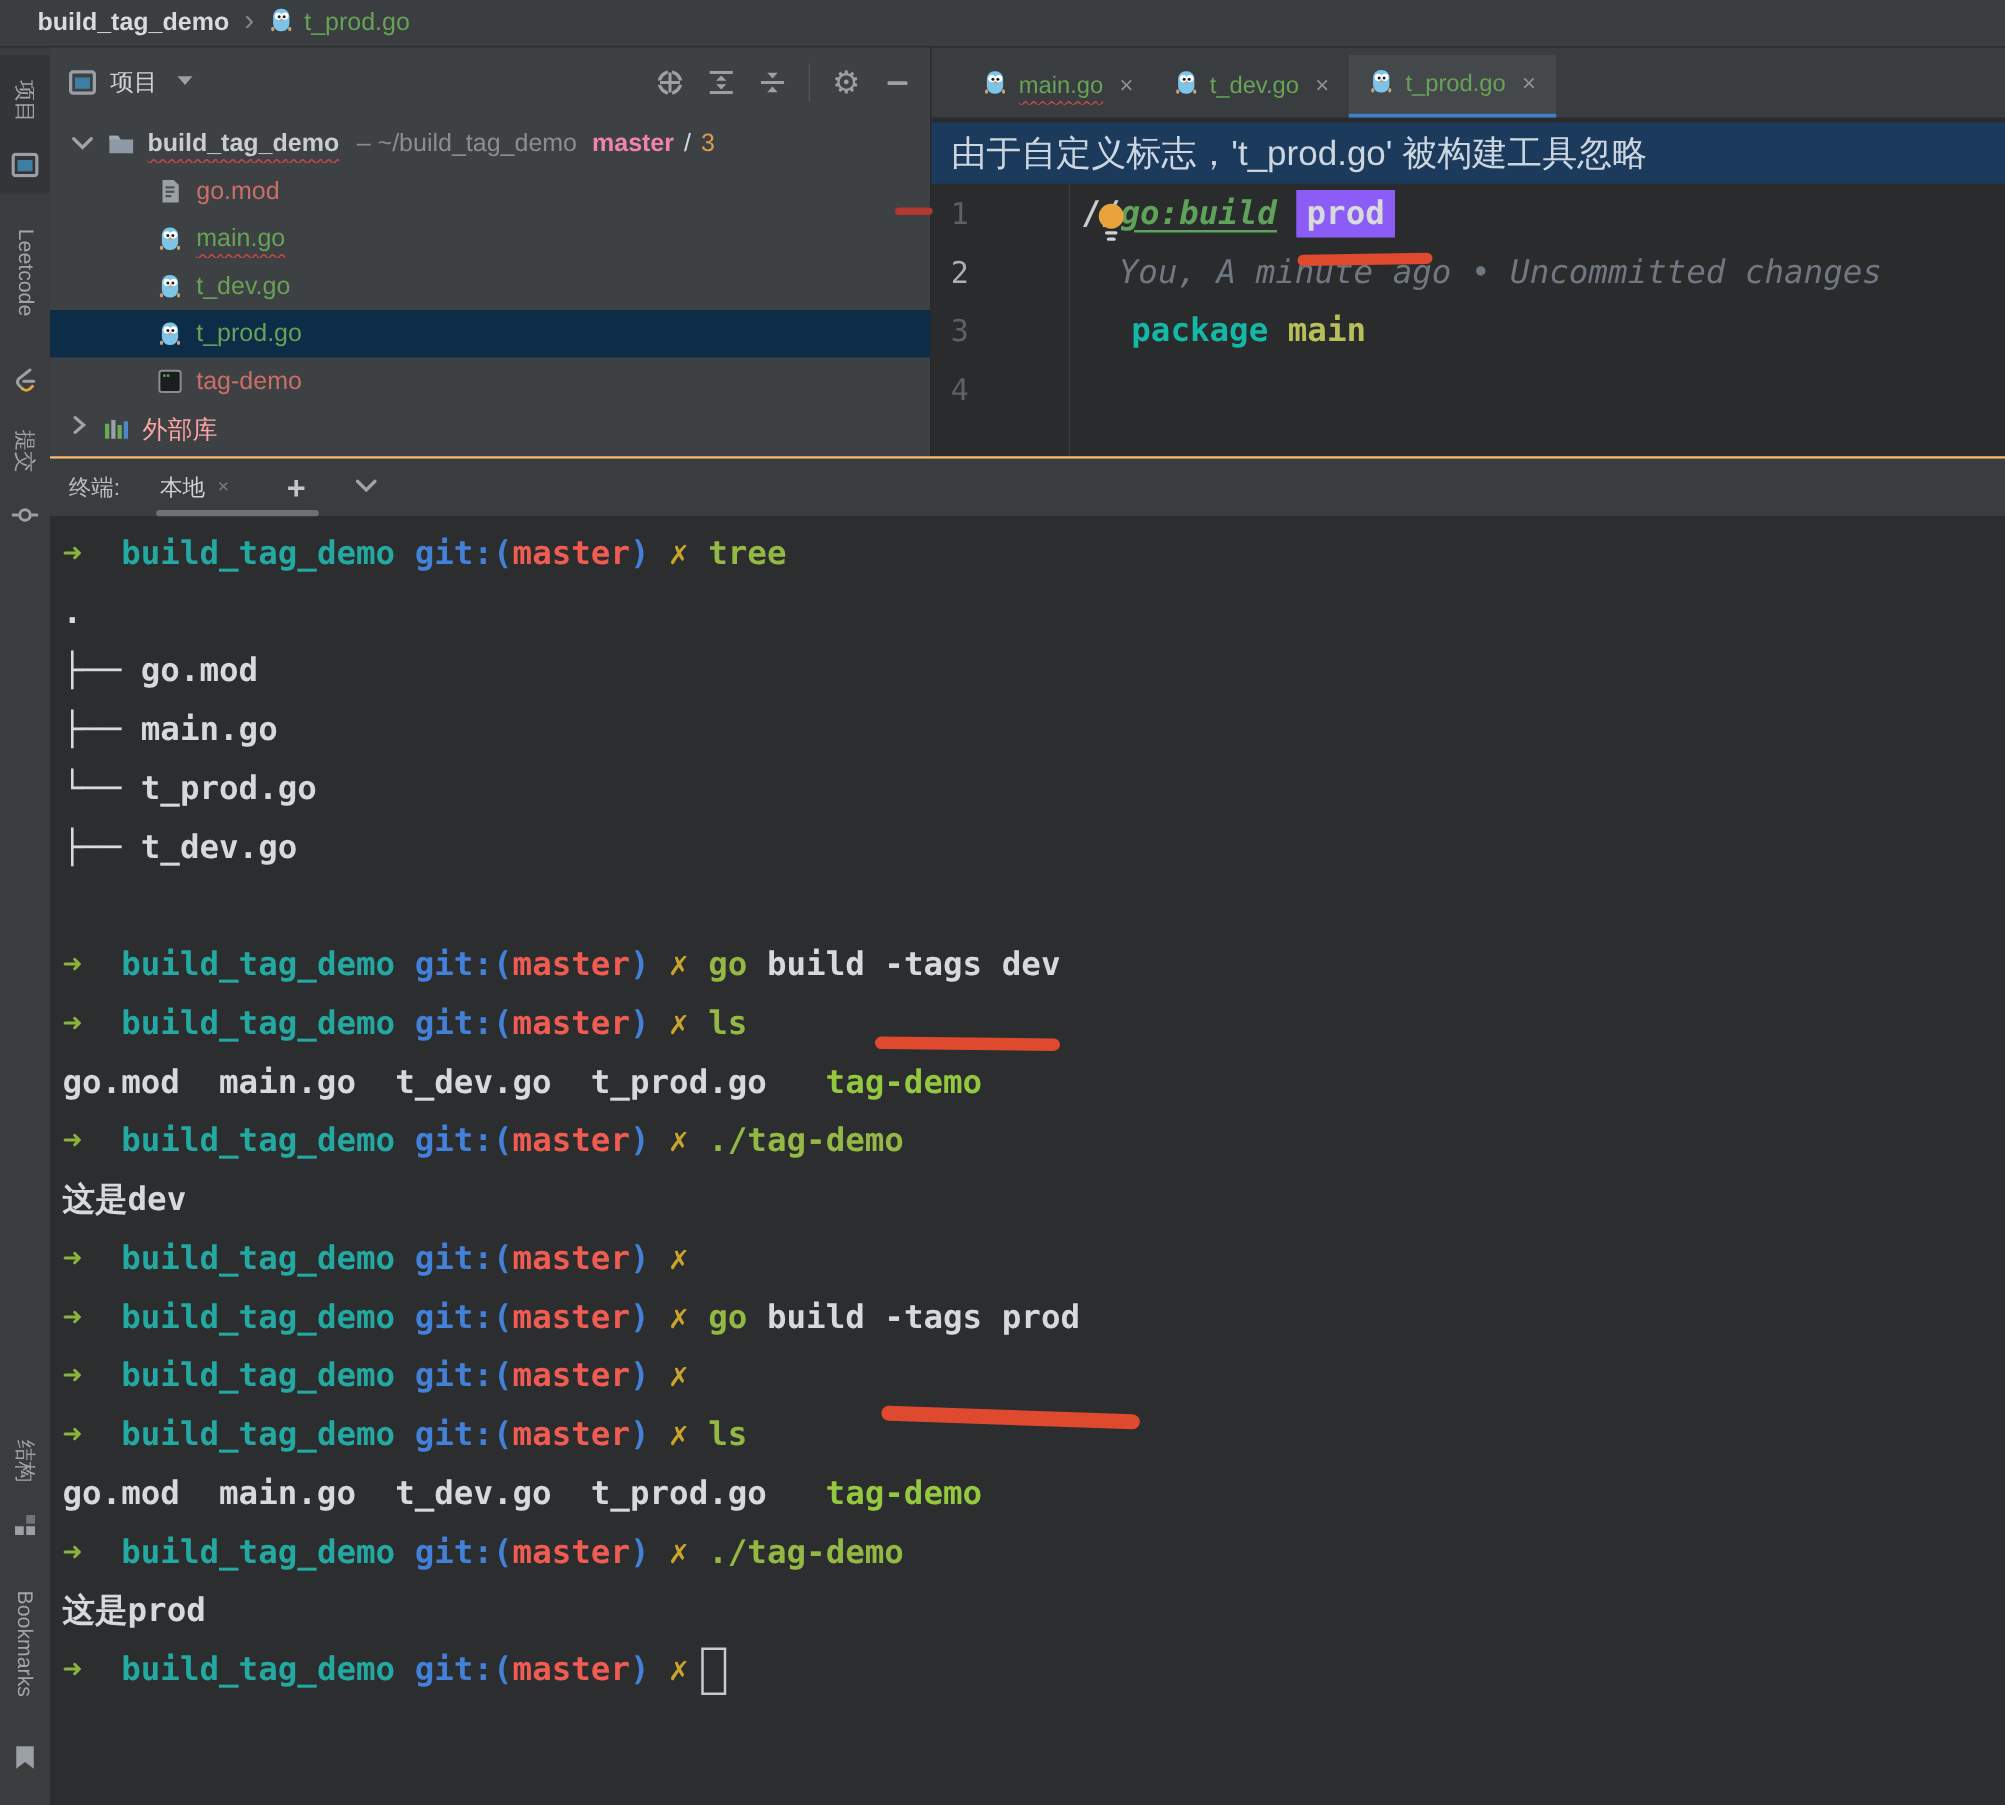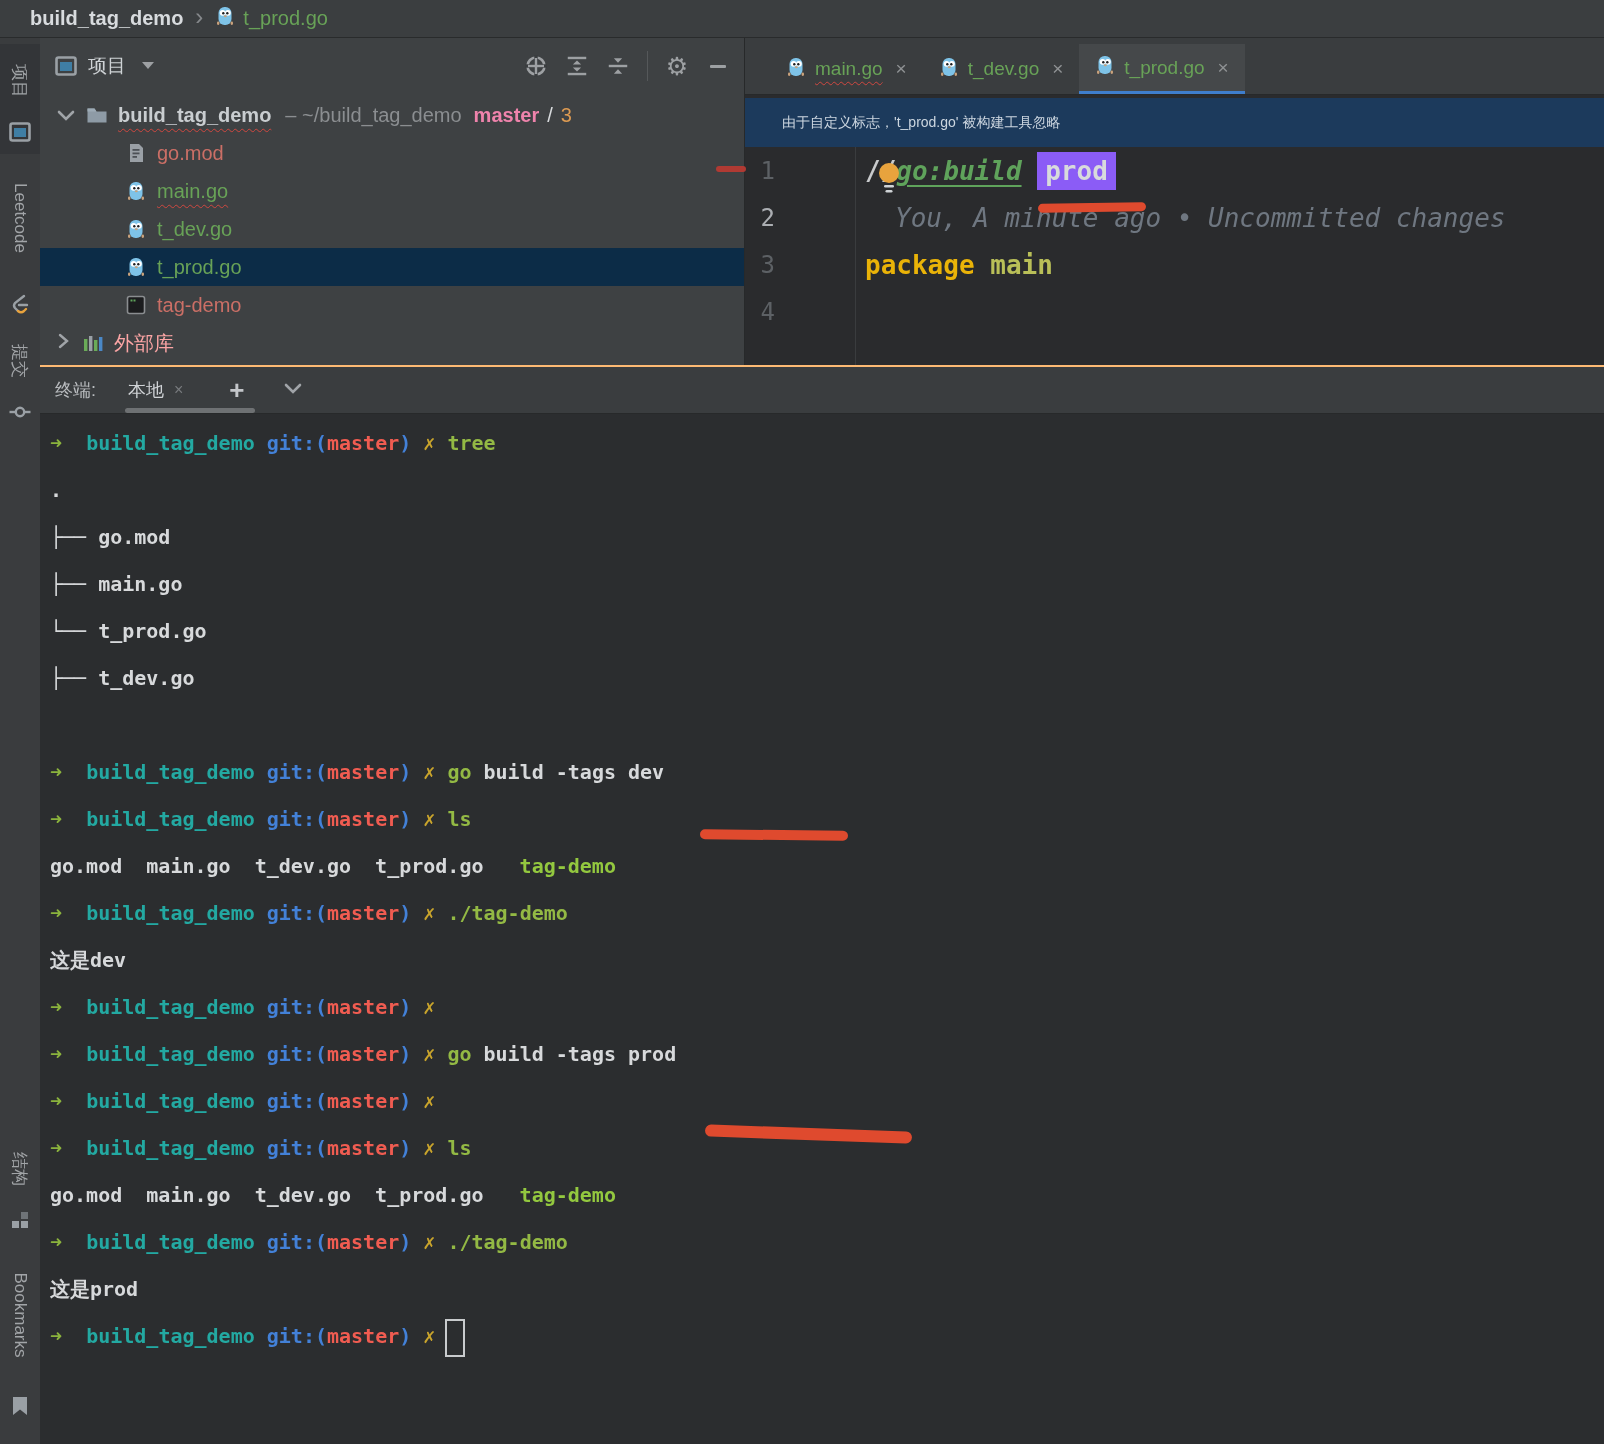--- a/index.html
+++ b/index.html
@@ -59,47 +59,47 @@
             text-decoration-thickness:1px;text-underline-offset:6px;}
 
   
   .editor{position:absolute;left:745px;top:38px;width:859px;height:327px;background:#2a2b2d;overflow:hidden;}
   .tabs{position:absolute;left:0;top:0;width:859px;height:57px;background:#3a3d3f;border-bottom:1px solid #27292a;
         display:flex;align-items:flex-end;padding-left:25px;box-sizing:border-box;}
   .tab{height:50px;display:flex;align-items:center;gap:9px;padding:0 16px;font-size:19px;color:#68a257;box-sizing:border-box;}
   .tab .x{color:#8f9294;font-size:19px;margin-left:4px;}
   .tab.active{background:#45484a;border-bottom:3px solid #3f7ecc;}
   .notif{position:absolute;left:0;top:60px;width:859px;height:49px;background:#1c3a5c;color:#ccd6e0;
-         font-size:14px;display:flex;align-items:center;padding-left:37px;box-sizing:border-box;}
+         font-size:28px;display:flex;align-items:center;padding-left:16px;box-sizing:border-box;}
   .code-area{position:absolute;left:0;top:109px;width:859px;height:218px;}
   .gutter-line{position:absolute;left:110px;top:0;width:1px;height:218px;background:#3a3c3e;}
   .crow{height:47px;display:flex;align-items:center;font-size:26px;font-weight:bold;}
   .crow .lnum{width:30px;text-align:right;color:#5d6165;font-size:24px;font-weight:normal;flex:none;}
   .crow .lnum.on{color:#abaeb2;}
   .crow .ltxt{margin-left:90px;white-space:pre;}
   .tok-slash{color:#c9cbcd;}
   .tok-directive{color:#5fa35b;font-style:italic;text-decoration:underline;text-underline-offset:5px;}
   .tok-tag{background:#8b5cf6;padding:4px 8px;color:#d8dadc;}
   .tok-blame{color:#6f7781;font-style:italic;font-weight:normal;margin-left:30px;}
-  .tok-keyword{color:#eab308;}
+  .tok-keyword{color:#14b8a6;margin-left:40px;}
   .tok-ident{color:#b9bf58;}
   .bulb{position:absolute;left:131px;top:14px;width:26px;height:34px;}
 
   
   .terminal{position:absolute;left:40px;top:365px;width:1564px;height:1079px;background:#2b2d2f;border-top:2px solid #fdba74;box-sizing:border-box;}
   .term-header{position:relative;height:47px;background:#3a3d3f;border-bottom:1px solid #27292a;
                display:flex;align-items:center;padding-left:15px;box-sizing:border-box;}
   .term-label{color:#b9bcbf;font-size:18px;}
   .term-tab{color:#d0d3d6;font-size:18px;margin-left:32px;}
   .term-tab-x{color:#787b7e;font-size:16px;margin-left:10px;}
   .term-plus{color:#c3c6c9;font-size:26px;margin-left:46px;font-weight:bold;}
   .term-chevron{margin-left:38px;}
   .term-underline{position:absolute;left:85px;top:41px;width:130px;height:5px;border-radius:3px;background:#6e7173;}
   .term-body{position:absolute;left:0;top:47px;right:0;bottom:0;padding:6px 0 0 10px;overflow:hidden;}
-  .term-line{height:47px;line-height:47px;font-size:20px;font-weight:bold;white-space:pre;
+  .term-line{height:47px;line-height:47px;font-size:26px;font-weight:bold;white-space:pre;
              font-family:"DejaVu Sans Mono","DejaVu Sans",monospace;}
   .c-arrow{color:#8bb33d;} .c-dir{color:#23a9a2;} .c-git{color:#4381d8;} .c-branch{color:#f05c51;}
   .c-cross{color:#c9a42c;} .c-cmd{color:#93b944;} .c-plain{color:#d7d9db;} .c-exe{color:#93c83f;} .c-sp{}
   .cursor{display:inline-block;width:16px;height:34px;border:2px solid #c8cbcd;vertical-align:middle;margin-left:10px;}
 
   
   .red-ann{position:absolute;background:#df4a2e;border-radius:6px;}
 </style>
 </head>
 <body>

